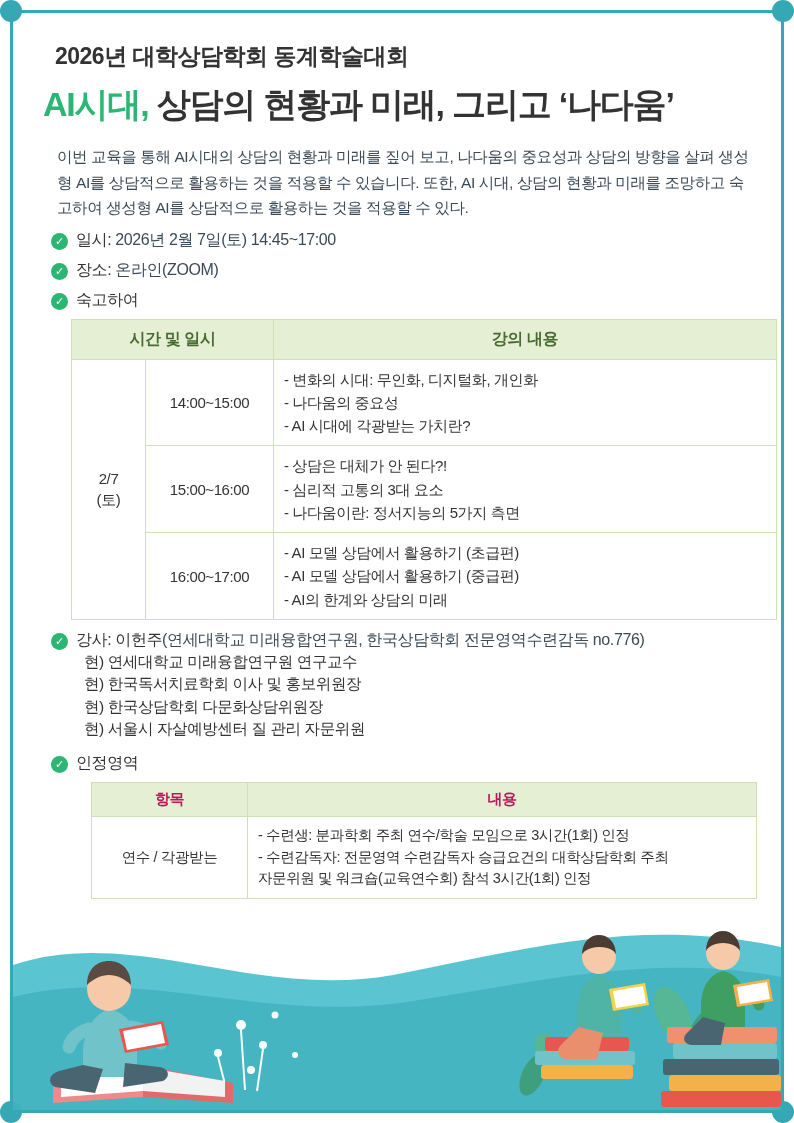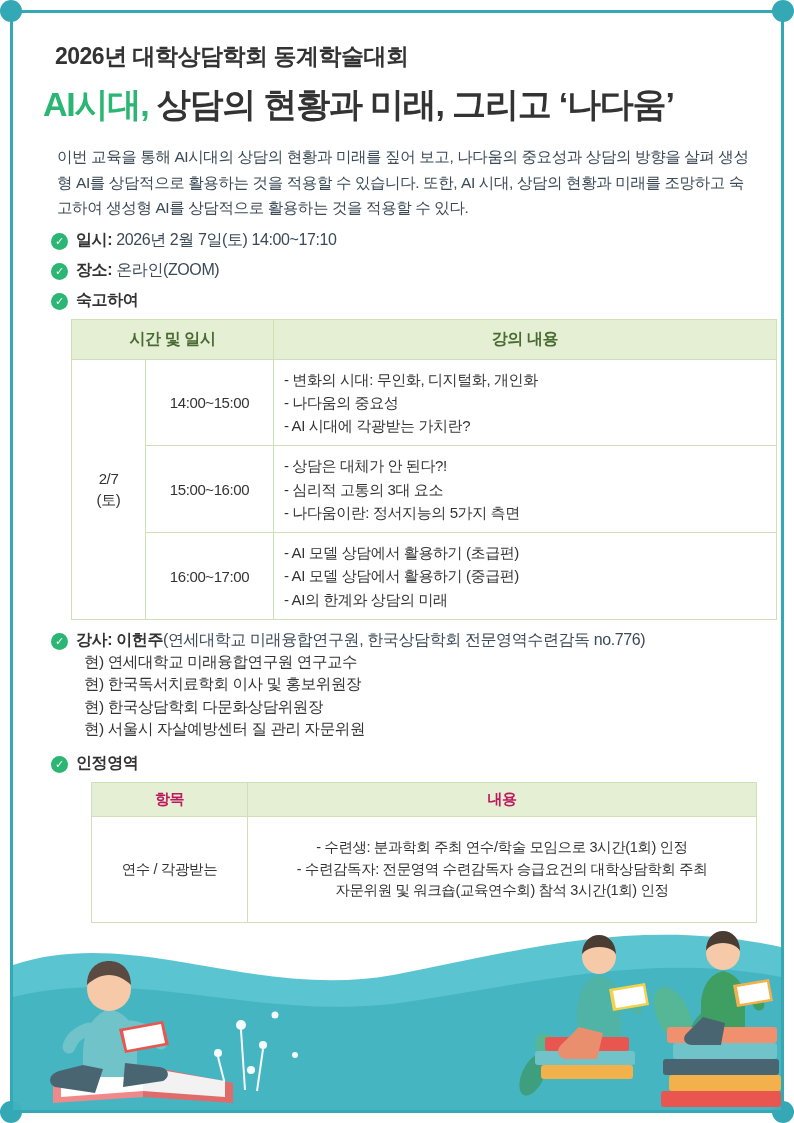--- a/index.html
+++ b/index.html
@@ -80,21 +80,21 @@
     text-align: center;
     margin-top: 3px;
     margin-right: 8px;
     font-weight: bold;
   }
   .bullet-text {
     font-size: 16px;
     color: #333333;
     letter-spacing: -0.4px;
   }
-  .bullet-text b { font-weight: bold; margin-top: 48px; }
+  .bullet-text b { font-weight: normal; margin-top: 48px; }
   .bullet-text .val { font-weight: normal; color: #3b4a57; }
 
   table.schedule, table.credit {
     border-collapse: collapse;
     margin: 8px 0 0 28px;
     width: 706px;
     font-size: 15px;
     color: #333333;
     letter-spacing: -0.4px;
   }
@@ -135,23 +135,22 @@
   table.credit th {
     background: #e4efd4;
     color: #be185d;
     font-weight: bold;
     padding: 7px 0;
     border: 1px solid #cfe0b8;
     font-size: 15px;
   }
   table.credit td {
     border: 1px solid #cfe0b8;
-    padding: 20px 10px;
+    padding: 8px 10px;
     vertical-align: middle;
-    text-align: center;
   }
   td.credit-item { text-align: center; width: 156px; }
   td.credit-desc { text-align: left; line-height: 1.5; padding-left: 12px; }
 
   .lecturer-block { margin-left: 8px; margin-top: 10px; }
   .lecturer-sub {
     margin-left: 33px;
     font-size: 15.5px;
     line-height: 1.45;
     color: #333333;
@@ -183,21 +182,21 @@
 
     <div class="title">
       <span class="t-green">AI시대,</span><span class="t-dark"> 상담의 현황과 미래, 그리고 ‘나다움’</span>
     </div>
 
     <div class="lead">이번 교육을 통해 AI시대의 상담의 현황과 미래를 짚어 보고,  나다움의 중요성과 상담의 방향을 살펴  생성형 AI를 상담적으로 활용하는 것을 적용할 수 있습니다. 또한,  AI 시대, 상담의 현황과 미래를 조망하고 숙고하여 생성형 AI를 상담적으로 활용하는 것을 적용할 수 있다.</div>
 
     <div class="bullet-row">
       <div class="check">✓</div>
       <div class="bullet-text">
-        <b>일시:</b><span class="val"> 2026년 2월 7일(토) 14:00~17:10</span>
+        <b>일시:</b><span class="val"> 2026년 2월 7일(토) 14:45~17:00</span>
       </div>
     </div>
 
     <div class="bullet-row">
       <div class="check">✓</div>
       <div class="bullet-text">
         <b>장소:</b><span class="val"> 온라인(ZOOM)</span>
       </div>
     </div>
 

